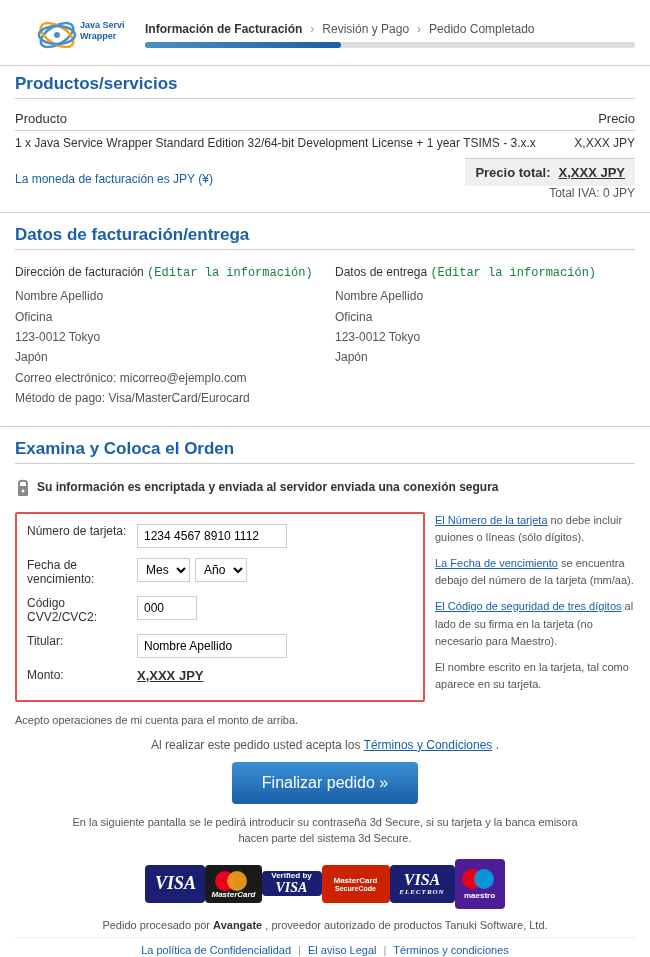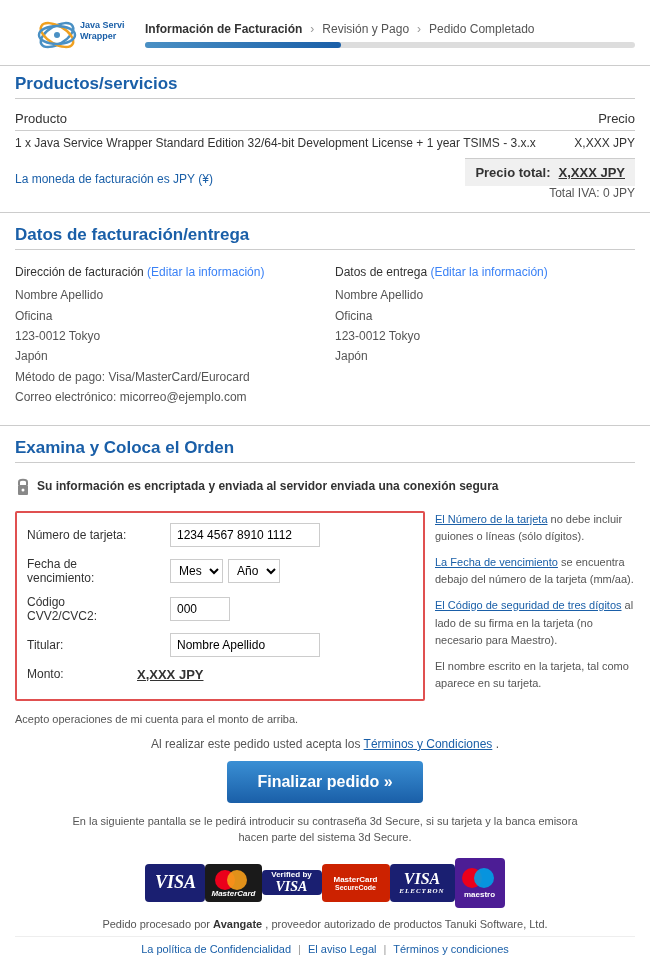--- a/index.html
+++ b/index.html
@@ -120,21 +120,21 @@
       display: flex;
       gap: 20px;
       padding: 5px 0;
     }
     .billing-col { flex: 1; font-size: 12px; line-height: 1.6; }
     .billing-col-label {
       font-size: 12px;
       color: #333;
       margin-bottom: 3px;
     }
-    .billing-col-label a { color: #3b82f6; text-decoration: none; }
+    .billing-col-label a { color: #15803d; text-decoration: none; font-family: Liberation Mono, monospace; }
     .billing-info { color: #555; line-height: 1.7; font-size: 12px; }
 
     
     .secure-notice {
       display: flex;
       align-items: center;
       gap: 6px;
       font-size: 12px;
       font-weight: bold;
       color: #333;
@@ -156,23 +156,22 @@
       width: 200px;
       font-size: 11px;
       line-height: 1.6;
       color: #555;
     }
     .form-right p { margin-bottom: 8px; }
     .form-right a { color: #1a5fa8; text-decoration: underline; }
 
     .form-row {
       display: flex;
-      align-items: center;
+      align-items: flex-start;
       margin-bottom: 10px;
-      gap: 33px;
     }
     .form-row label {
       width: 110px;
       font-size: 12px;
       color: #333;
     }
     .form-row .field-area {
       flex: 1;
       display: flex;
       align-items: center;
@@ -212,21 +211,21 @@
       margin: 8px 0 10px;
     }
     .terms-text a { color: #1a5fa8; }
 
     .finalize-btn {
       display: block;
       margin: 0 auto 10px;
       background: linear-gradient(to bottom, #3a8fd4, #1a5fa8);
       color: #fff;
       font-size: 16px;
-      font-weight: bold;
+      font-weight: normal;
       padding: 12px 30px;
       border: none;
       border-radius: 4px;
       cursor: pointer;
       text-align: center;
     }
 
     .secure-3d-note {
       font-size: 11px;
       color: #555;
@@ -389,26 +388,26 @@
       <div class="billing-col-label">
         <span>Dirección de facturación</span>
         <a href="#">(Editar la información)</a>
       </div>
       <div class="billing-info">
         <div>Nombre Apellido</div>
         <div>Oficina</div>
         <div>123-0012 Tokyo</div>
         <div>Japón</div>
         <div>
+          <span>Correo electrónico:</span>
+          <span>micorreo@ejemplo.com</span>
+        </div>
+        <div>
           <span>Método de pago:</span>
           <span>Visa/MasterCard/Eurocard</span>
-        </div>
-        <div>
-          <span>Correo electrónico:</span>
-          <span>micorreo@ejemplo.com</span>
         </div>
       </div>
     </div>
     <div class="billing-col">
       <div class="billing-col-label">
         <span>Datos de entrega</span>
         <a href="#">(Editar la información)</a>
       </div>
       <div class="billing-info">
         <div>Nombre Apellido</div>

